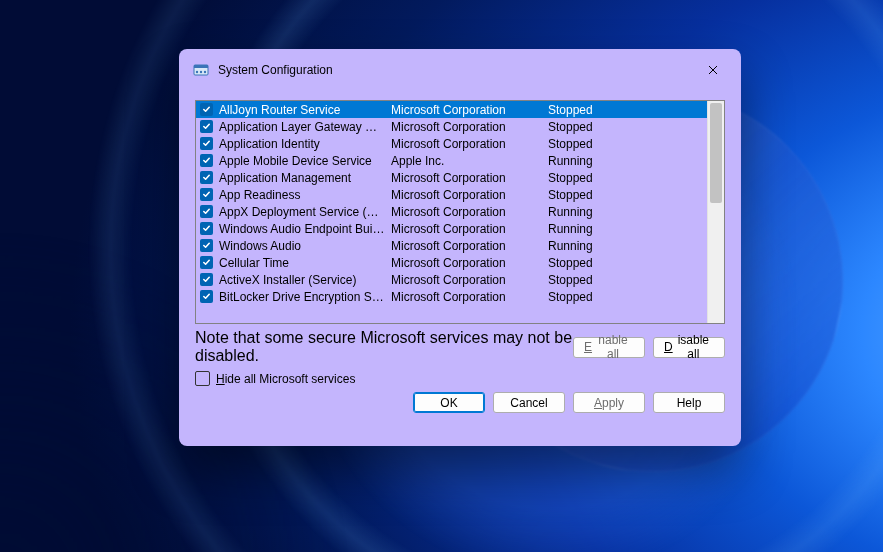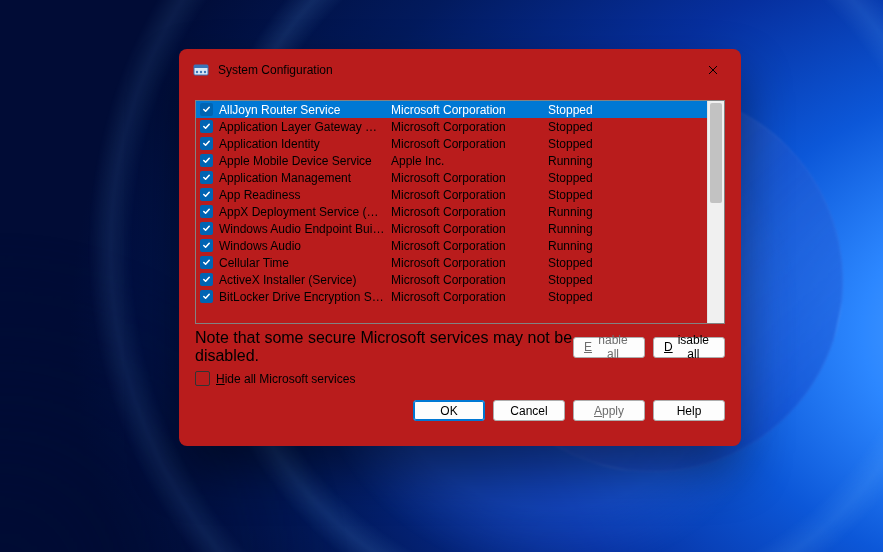--- a/index.html
+++ b/index.html
@@ -30,21 +30,21 @@
         border:1px solid rgba(190,220,255,0.08); transform:rotate(12deg); }
   .s4 { width:700px; height:700px; left:-350px; bottom:-380px;
         background: radial-gradient(closest-side, rgba(0,12,52,0.85), rgba(255,255,255,0)); }
 
   .window {
     position: absolute;
     left: 179px;
     top: 49px;
     width: 562px;
     height: 397px;
-    background: #b91c1c;
+    background: #c4b5fd;
     border-radius: 8px;
     box-shadow: 0 25px 50px rgba(0,0,0,0.45);
     color: #000;
     display: flex;
     flex-direction: column;
   }
   .titlebar {
     height: 42px;
     display: flex;
     align-items: center;
@@ -194,21 +194,21 @@
     border:1px solid #333;
     border-radius:2px;
     margin-right:6px;
   }
   .ul { text-decoration: underline; }
 
   .dialog-buttons {
     display:flex;
     justify-content:flex-end;
     gap:8px;
-    margin: 14px 16px 0 16px;
+    margin: 6px 16px 0 16px;
   }
 </style>
 </head>
 <body>
 
 <div class="wallpaper">
   <div class="swirl s4"></div>
   <div class="swirl s1"></div>
   <div class="swirl s2"></div>
   <div class="swirl s3"></div>

